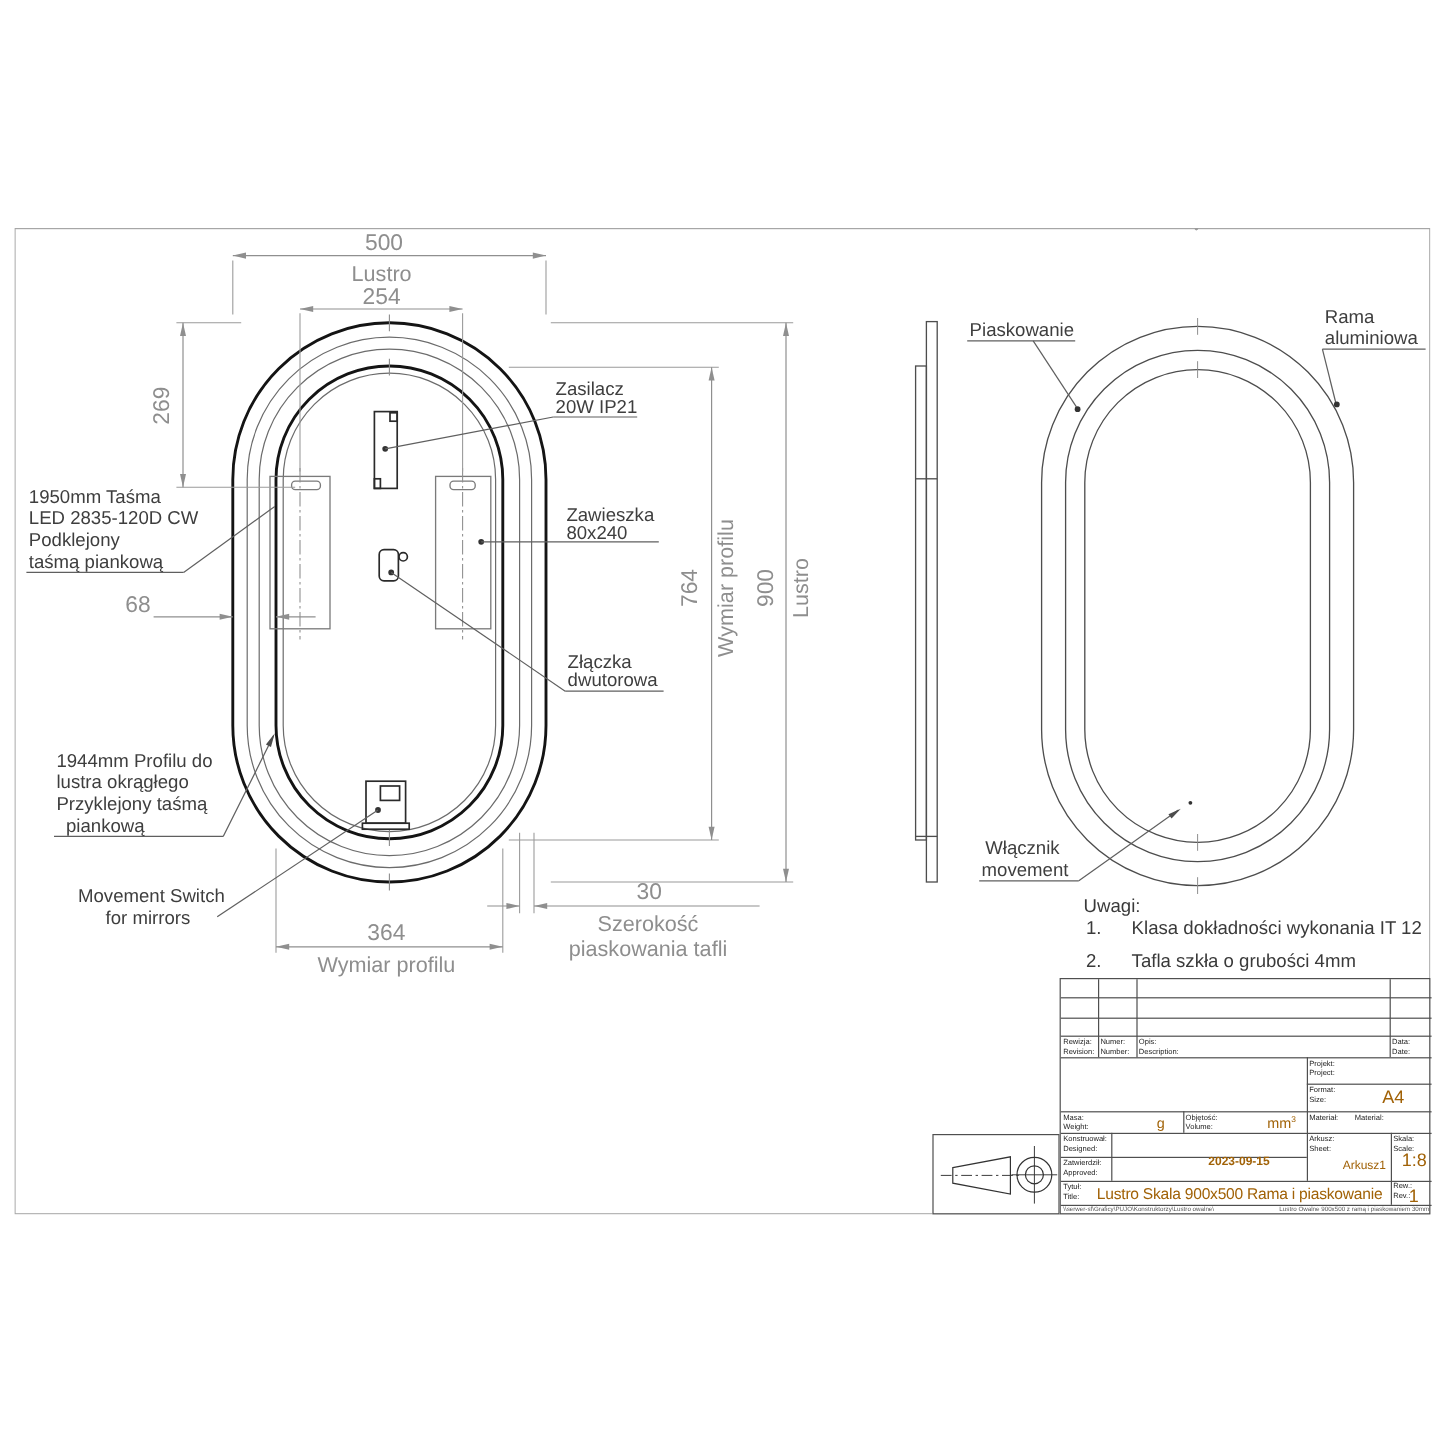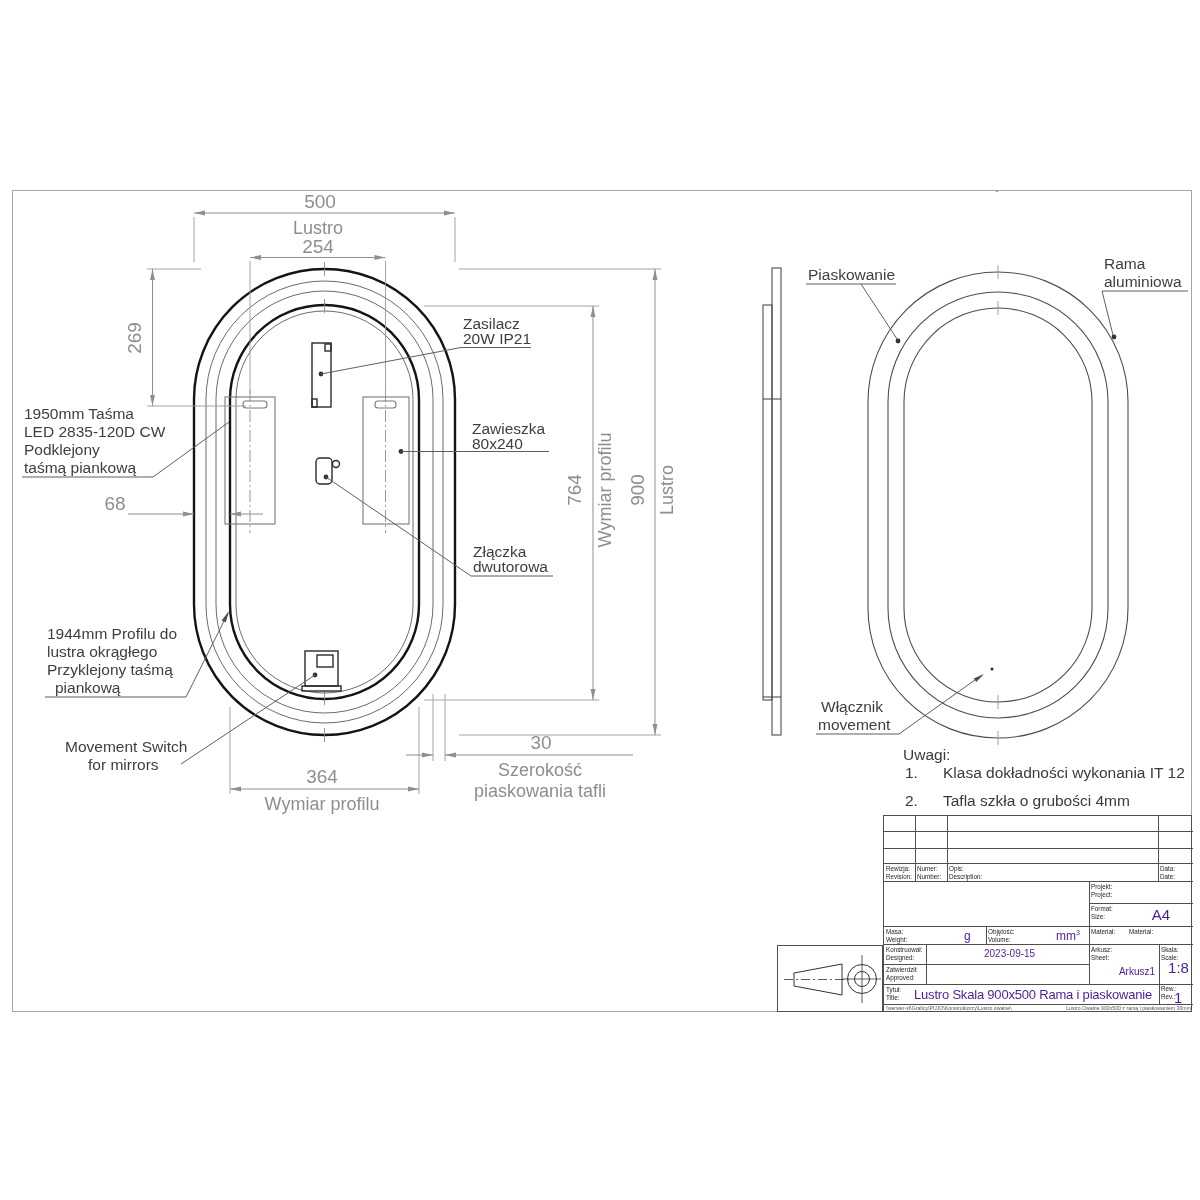--- a/index.html
+++ b/index.html
@@ -21,21 +21,21 @@
   .cdash{stroke:#8f8f8f;stroke-width:0.9;fill:none;stroke-dasharray:12 3 2 3;}
   .arr{fill:#8f8f8f;}
   .darr{fill:#4d4d4d;}
   .dot{fill:#333;}
   
   .tb{position:absolute;left:883px;top:815px;width:309px;height:197px;background:#fff;border:1px solid #4f4f4f;box-sizing:border-box;z-index:5;}
   .tb .hl,.tb .vl{position:absolute;background:#4f4f4f;}
   .tb .hl{height:1px;}
   .tb .vl{width:1px;}
   .t6{position:absolute;font-size:6.3px;line-height:1.2;color:#1d1d1d;white-space:nowrap;}
-  .tval{position:absolute;color:#4c1d95;white-space:nowrap;}
+  .tval{position:absolute;color:#a16207;white-space:nowrap;}
   .pbox{position:absolute;left:777px;top:945px;width:106px;height:67px;background:#fff;border:1px solid #4f4f4f;box-sizing:border-box;z-index:5;}
   .pathtxt{font-size:5.2px;color:#555;}
 </style>
 </head>
 <body>
 
 <div id="stage">
 
 <svg style="position:absolute;left:12px;top:190px;z-index:1;" width="1180" height="822" viewBox="12 190 1180 822" xmlns="http://www.w3.org/2000/svg">
 
@@ -295,21 +295,21 @@
   <div class="tval" style="left:252px;top:90px;width:50px;font-size:15px;text-align:center;">A4</div>
 
   <div class="t6" style="left:2px;top:112px;"><span>Masa:</span><br><span>Weight:</span></div>
   <div class="tval" style="left:80px;top:113px;font-size:12px;">g</div>
   <div class="t6" style="left:104px;top:112px;"><span>Objętość:</span><br><span>Volume:</span></div>
   <div class="tval" style="left:172px;top:113px;font-size:12px;"><span>mm</span><sup style="font-size:7px;">3</sup></div>
   <div class="t6" style="left:207px;top:112px;"><span>Materiał:</span></div>
   <div class="t6" style="left:245px;top:112px;"><span>Material:</span></div>
 
   <div class="t6" style="left:2px;top:130px;"><span>Konstruował:</span><br><span>Designed:</span></div>
-  <div class="tval" style="left:100px;top:132px;width:97px;font-size:10px;text-align:left;">2023-09-15</div>
+  <div class="tval" style="left:100px;top:147px;width:97px;font-size:10px;text-align:center;font-weight:bold;">2023-09-15</div>
   <div class="t6" style="left:2px;top:150px;"><span>Zatwierdził:</span><br><span>Approved:</span></div>
 
   <div class="t6" style="left:207px;top:130px;"><span>Arkusz:</span><br><span>Sheet:</span></div>
   <div class="tval" style="left:215px;top:150px;width:56px;font-size:10px;text-align:right;">Arkusz1</div>
   <div class="t6" style="left:277px;top:130px;"><span>Skala:</span><br><span>Scale:</span></div>
   <div class="tval" style="left:277px;top:143px;width:35px;font-size:15px;text-align:center;">1:8</div>
 
   <div class="t6" style="left:2px;top:170px;"><span>Tytuł:</span><br><span>Title:</span></div>
   <div class="tval" style="left:25px;top:171px;width:248px;font-size:13px;text-align:center;letter-spacing:-0.2px;">Lustro Skala 900x500 Rama i piaskowanie</div>
   <div class="t6" style="left:277px;top:169px;"><span>Rew.:</span><br><span>Rev.:</span></div>

